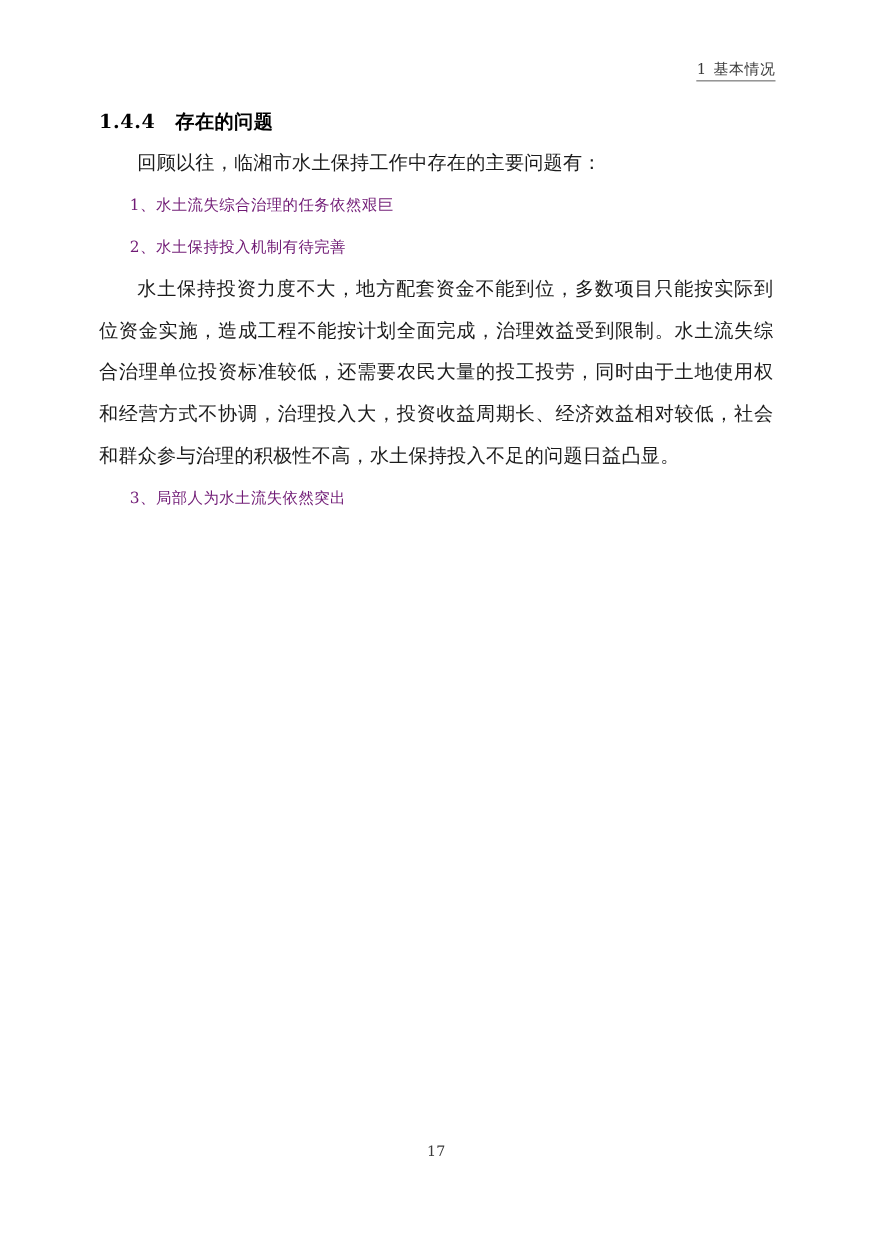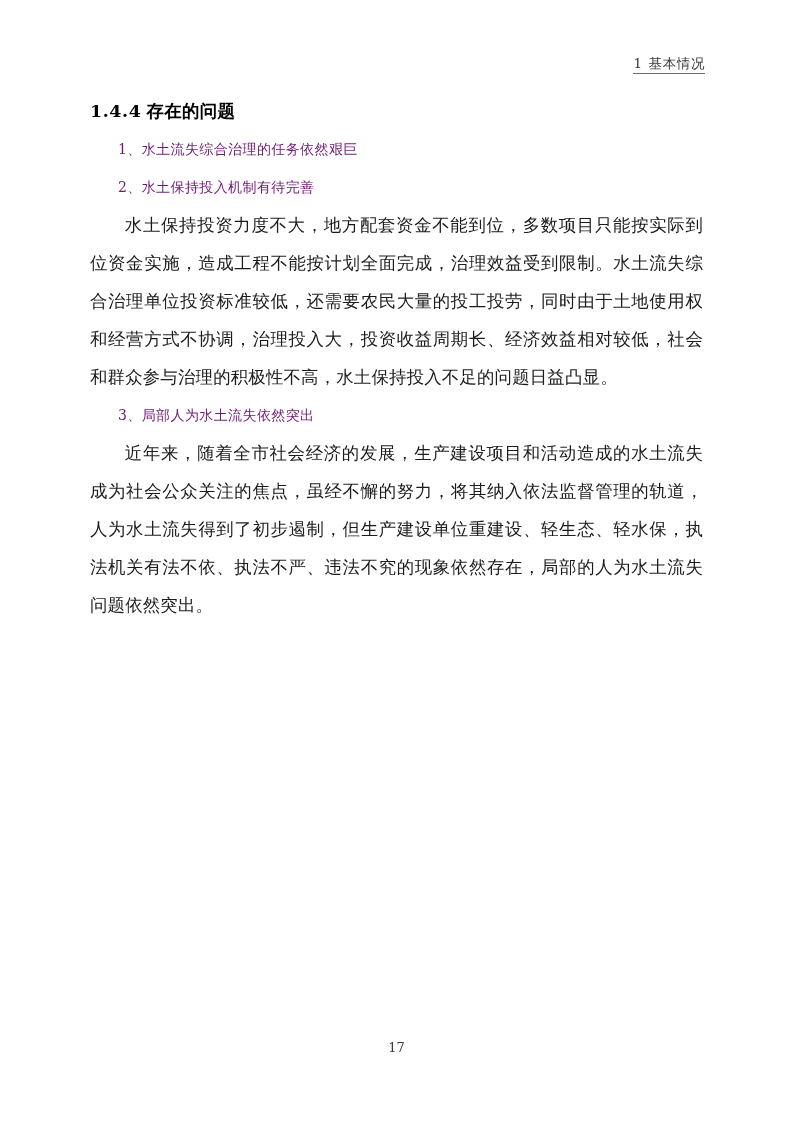--- a/index.html
+++ b/index.html
@@ -70,21 +70,21 @@
     line-height: 38px;
     font-weight: bold;
     text-indent: 0;
     letter-spacing: 0.4px;
     color: #000000;
   }
   h4.heading .hd-num {
     letter-spacing: 0.6px;
   }
   h4.heading .hd-text {
-    margin-left: 5px;
+    margin-left: 18px;
   }
 
   
   h5.subheading {
     font-size: 14px;
     line-height: 38px;
     font-weight: normal;
     text-indent: 2em;
     letter-spacing: 0.4px;
     color: #701a75;
@@ -105,24 +105,24 @@
 <body>
 
 <div class="page">
 
   <div class="header">
     <span class="hdr-num">1</span><span class="hdr-text">基本情况</span>
   </div>
 
   <div class="content">
       <h4 class="heading"><span class="hd-num">1.4.4</span><span class="hd-text">存在的问题</span></h4>
+      <p class="para">回顾以往，临湘市水土保持工作中存在的主要问题有：</p>
       <h5 class="subheading">1、水土流失综合治理的任务依然艰巨</h5>
       <h5 class="subheading">2、水土保持投入机制有待完善</h5>
       <p class="para">水土保持投资力度不大，地方配套资金不能到位，多数项目只能按实际到位资金实施，造成工程不能按计划全面完成，治理效益受到限制。水土流失综合治理单位投资标准较低，还需要农民大量的投工投劳，同时由于土地使用权和经营方式不协调，治理投入大，投资收益周期长、经济效益相对较低，社会和群众参与治理的积极性不高，水土保持投入不足的问题日益凸显。</p>
       <h5 class="subheading">3、局部人为水土流失依然突出</h5>
-      <p class="para">近年来，随着全市社会经济的发展，生产建设项目和活动造成的水土流失成为社会公众关注的焦点，虽经不懈的努力，将其纳入依法监督管理的轨道，人为水土流失得到了初步遏制，但生产建设单位重建设、轻生态、轻水保，执法机关有法不依、执法不严、违法不究的现象依然存在，局部的人为水土流失问题依然突出。</p>
     </div>
 
   <div class="footer">
     <span>17</span>
   </div>
 
 </div>
 
 </body></html>

